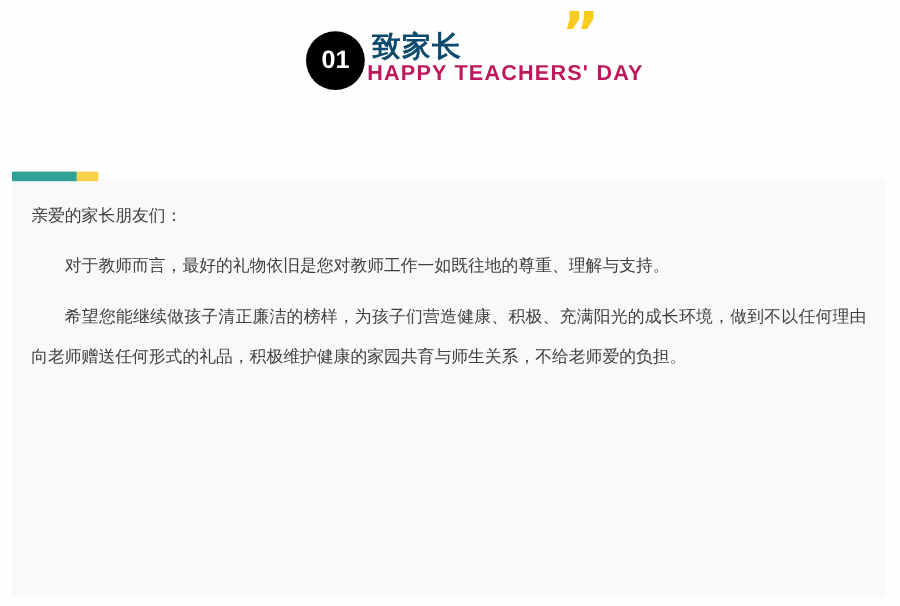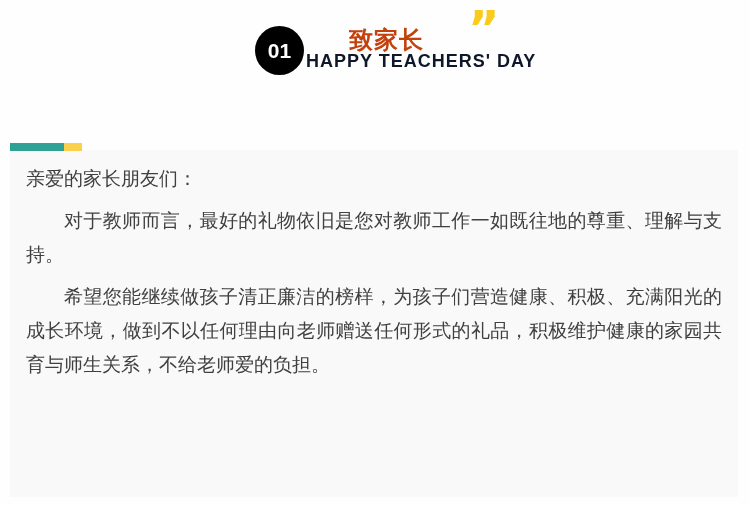--- a/index.html
+++ b/index.html
@@ -19,26 +19,26 @@
   .badge {
     position: absolute; left: 255px; top: 26px;
     width: 49px; height: 49px; border-radius: 50%;
     background: #000000;
     display: flex; align-items: center; justify-content: center;
     color: #ffffff; font-size: 21px; font-weight: bold;
     z-index: 2;
   }
   .header-title {
     position: absolute; left: 310px; top: 27px;
-    font-size: 24px; font-weight: bold; color: #c2410c;
-    letter-spacing: 1px; line-height: 1.1; margin-left: 39px;
+    font-size: 24px; font-weight: bold; color: #0c4a6e;
+    letter-spacing: 1px; line-height: 1.1;
   }
   .header-subtitle {
     position: absolute; left: 306px; top: 52px;
-    font-size: 18px; font-weight: 800; color: #0f172a;
+    font-size: 18px; font-weight: 800; color: #be185d;
     letter-spacing: 1px; white-space: nowrap; line-height: 1.1; text-align: right;
   }
   .quote-mark {
     position: absolute; left: 468px; top: 4px;
     font-size: 48px; font-weight: bold; color: #F8CB1C;
     line-height: 1; font-family: "DejaVu Sans", sans-serif;
   }
 
   
   .accent-bar { position: absolute; left: 10px; top: 143px; height: 8px; display: flex; z-index: 3; }
@@ -46,21 +46,21 @@
   .accent-bar .yellow { width: 18px; height: 8px; background: #F9D14C; }
 
   
   .panel {
     position: absolute; left: 10px; top: 150px;
     width: 728px; height: 347px;
     background: #F9F9F9;
     padding: 12px 16px 0 16px;
   }
   .panel p {
-    font-size: 19px; line-height: 34px; color: #404040;
+    font-size: 14px; line-height: 34px; color: #404040;
     margin-bottom: 8px;
     text-align: justify;
   }
   .panel p.greeting { text-indent: 0; }
   .panel p.indent { text-indent: 2em; }
   .hotline { color: #D85936; }
   .suffix { color: #30405F; }
 </style>
 </head>
 <body>

